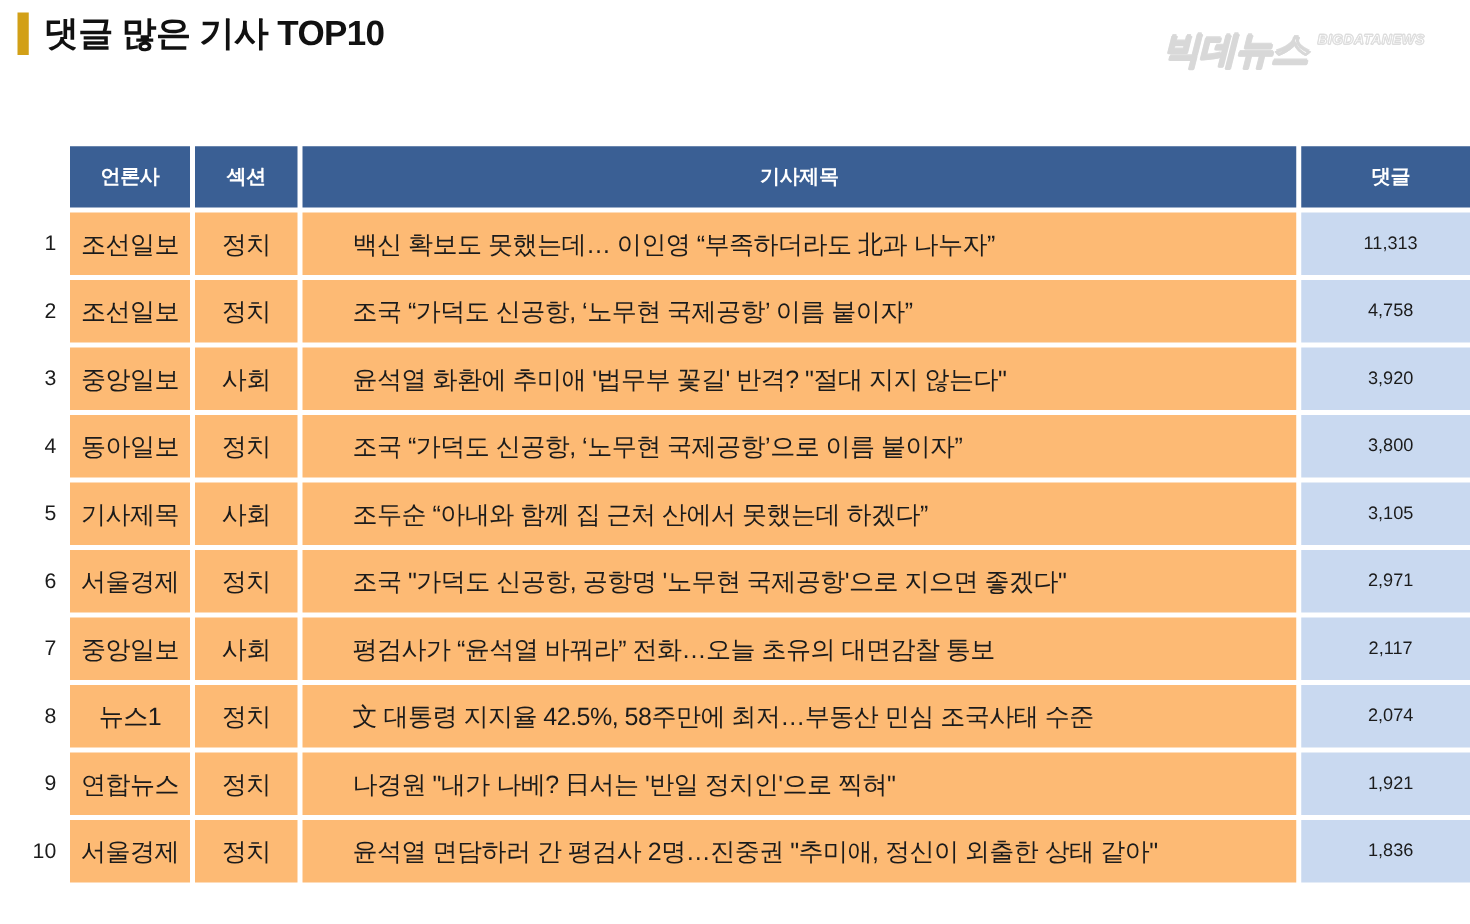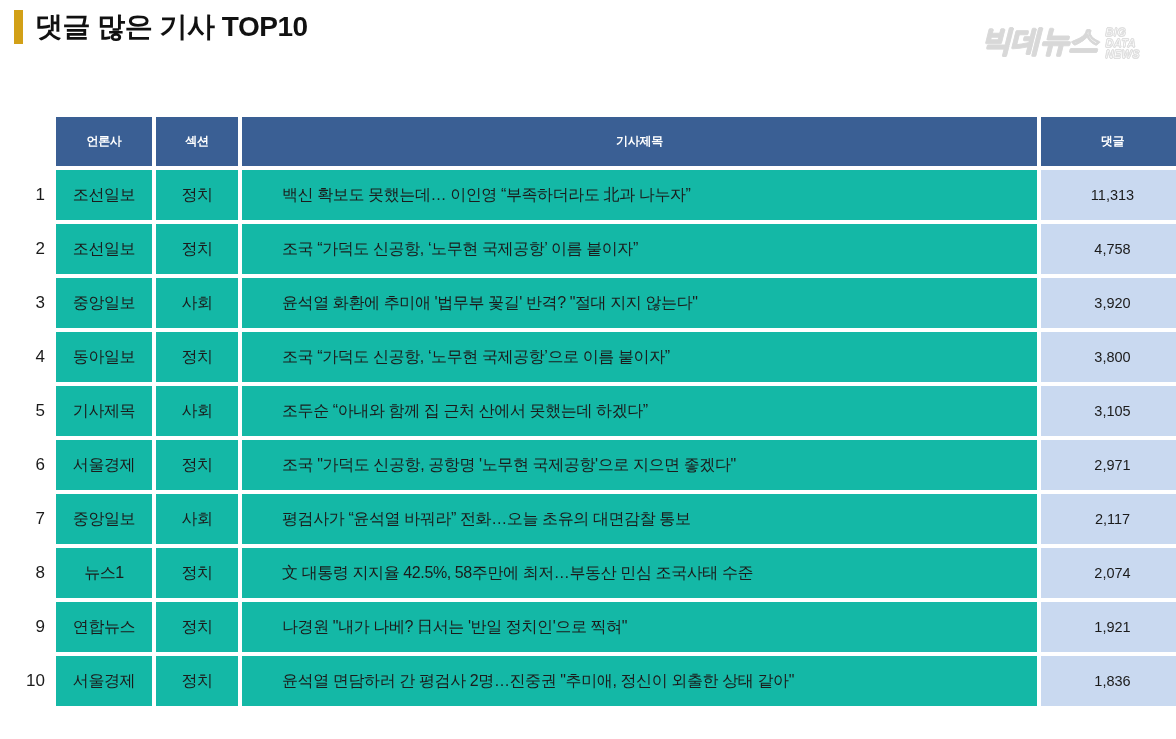--- a/index.html
+++ b/index.html
@@ -73,21 +73,21 @@
     -webkit-text-stroke: 1.2px #d8d8d8;
     text-shadow:
       -1px 0 #dcdcdc, 1px 0 #dcdcdc,
       0 -1px #dcdcdc, 0 1px #dcdcdc;
     line-height: 1.15;
     white-space: nowrap;
   }
 
   .logo-sub {
     display: flex;
-    flex-direction: column;
+    flex-direction: row;
     padding-top: 3px;
     line-height: 1.02;
   }
 
   .logo-sub span {
     font-size: 11px;
     font-weight: bold;
     letter-spacing: 0.4px;
     color: #ffffff;
     -webkit-text-stroke: 0.7px #dcdcdc;
@@ -121,38 +121,38 @@
   
   col.c-rank    { width: 48px; }
   col.c-press   { width: 96px; }
   col.c-section { width: 82px; }
   col.c-title   { width: 795px; }
   col.c-count   { width: 143px; }
 
   thead th {
     background: #3a5f94;
     color: #ffffff;
-    font-size: 12px;
+    font-size: 16px;
     font-weight: bold;
     height: 49px;
     vertical-align: middle;
     text-align: center;
     letter-spacing: -0.3px;
   }
 
   thead th.blank-head {
     background: transparent;
   }
 
   tbody td {
     height: 50px;
     vertical-align: middle;
-    font-size: 16px;
+    font-size: 20px;
     color: #1b1b1b;
-    background: #14b8a6;
+    background: #fdba74;
     letter-spacing: -0.4px;
   }
 
   tbody td.rank-cell {
     background: transparent;
     text-align: right;
     padding-right: 7px;
     font-size: 17px;
     color: #1b1b1b;
     letter-spacing: 0;

